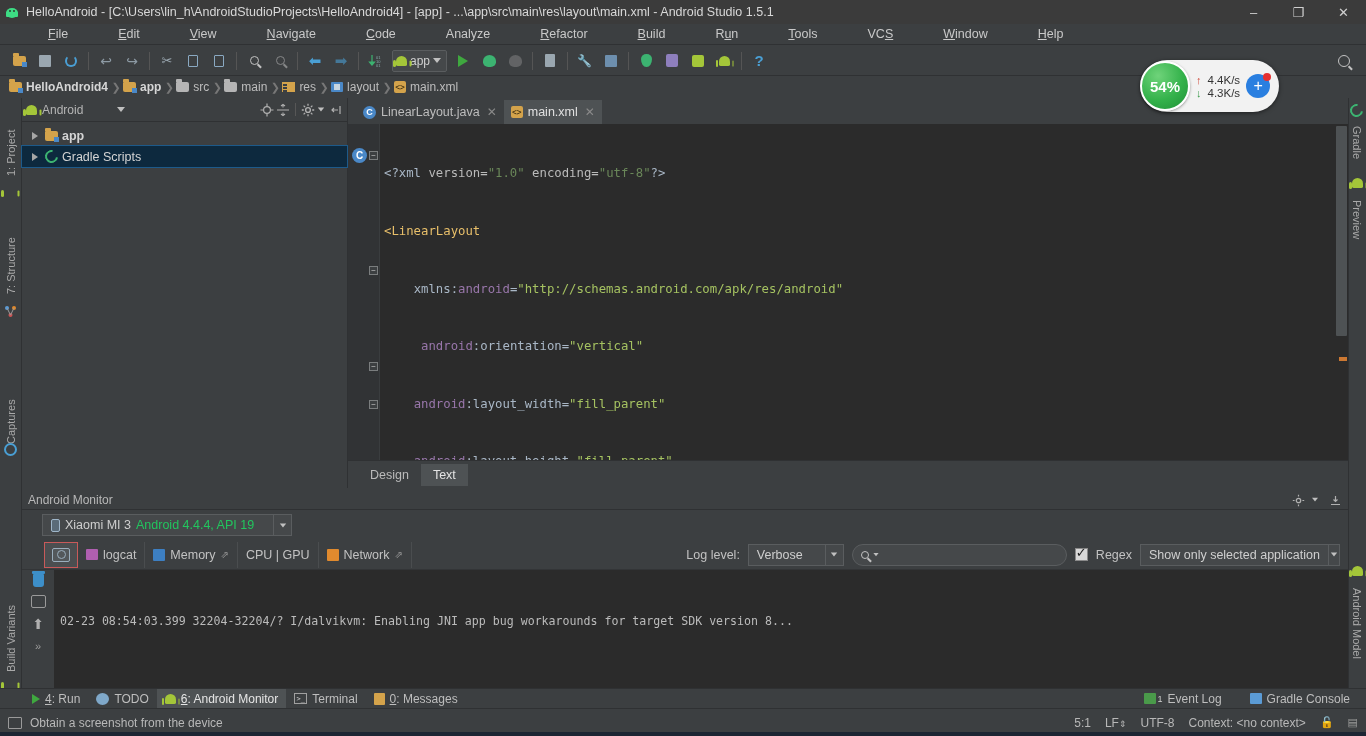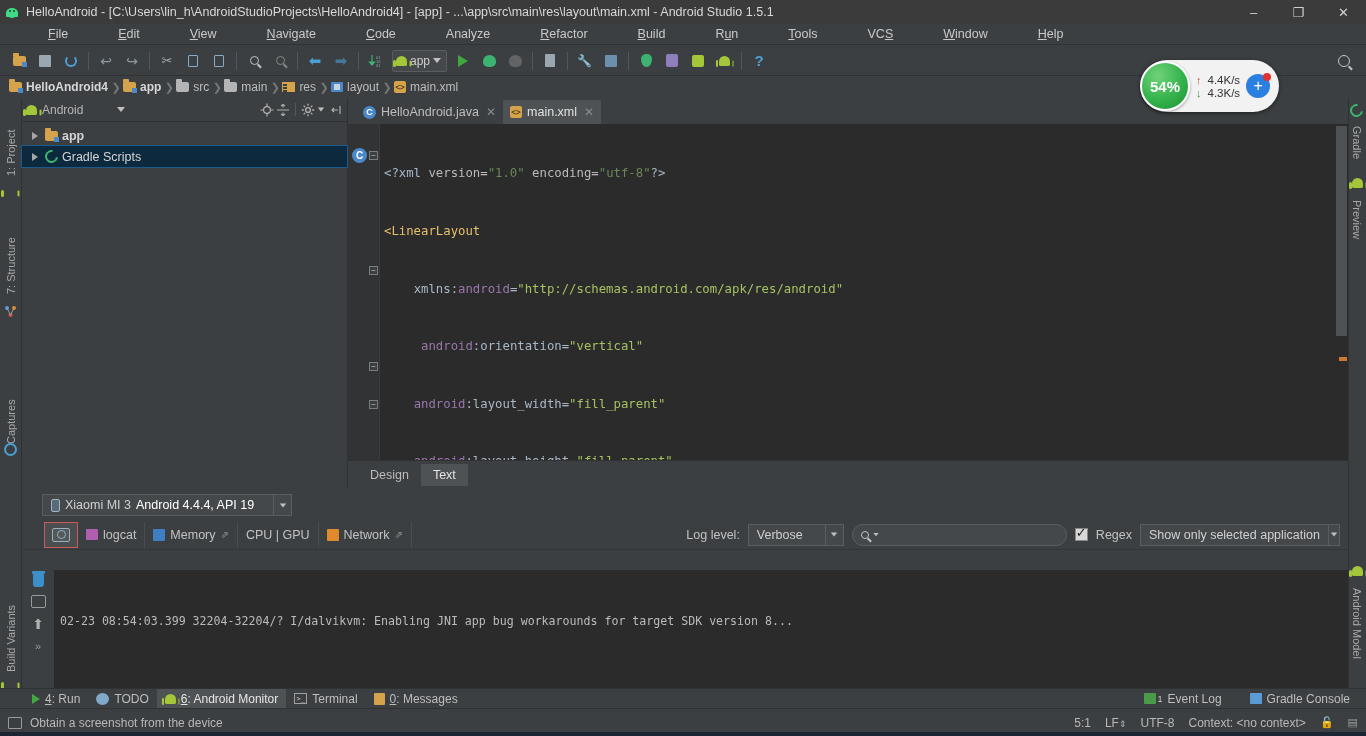--- a/index.html
+++ b/index.html
@@ -211,21 +211,21 @@
   .mon-devrow { height: 30px; display: flex; align-items: center; padding-left: 20px; gap: 6px; text-align: right; }
   .combo {
     height: 22px; border: 1px solid #5a5d5f; background: #45484a;
     display: flex; align-items: center; font-size: 12.5px; color: #cfcfcf;
   }
   .combo .cbody { padding: 0 8px; display: flex; align-items: center; gap: 5px; white-space: nowrap; }
   .combo .cbtn {
     width: 18px; height: 20px; border-left: 1px solid #5a5d5f;
     display: flex; align-items: center; justify-content: center;
   }
-  .dim { color: #ffffff; }
+  .dim { color: #22c55e; }
   .bld { font-weight: bold; color: #e0e0e0; }
 
   .mon-tabrow {
     height: 30px; display: flex; align-items: center; padding-left: 22px;
     border-bottom: 1px solid #333537;
   }
   .mtab {
     height: 26px; padding: 0 8px; display: flex; align-items: center; gap: 5px;
     font-size: 12.5px; color: #c2c2c2; border-right: 1px solid #4a4d4f;
   }
@@ -696,21 +696,21 @@
         <span class="ic gradle-ic"></span>
         <span class="tree-label">Gradle Scripts</span>
       </div>
     </div>
   </div>
 
   <div class="editorwrap">
     <div class="edtabs">
       <div class="edtab">
         <span class="ic java-ic">C</span>
-        <span>HelloAndroid.java</span>
+        <span>LinearLayout.java</span>
         <span class="x">✕</span>
       </div>
       <div class="edtab active">
         <span class="ic xml-ic">&lt;&gt;</span>
         <span>main.xml</span>
         <span class="x">✕</span>
       </div>
     </div>
 
     <div class="gutter">
@@ -763,20 +763,37 @@
     <div class="rtab" style="top:98px;height:56px;">
       <span>Preview</span>
     </div>
     <span class="ic droid sm" style="position:absolute;right:3px;top:468px;"></span>
     <div class="rtab" style="top:486px;height:92px;">
       <span>Android Model</span>
     </div>
   </div>
 
   <div class="monitor">
+    <div class="mon-header">
+      <span class="mon-title">Android Monitor</span>
+      <span class="mon-hicons">
+        <span class="ic" style="width:13px;height:13px;">
+          <svg width="13" height="13" viewBox="0 0 13 13">
+              <circle cx="6.5" cy="6.5" r="2.2" stroke="#b0b0b0" fill="none" stroke-width="1.3"></circle>
+              <path d="M6.5 0.8 v1.8 M6.5 10.4 v1.8 M0.8 6.5 h1.8 M10.4 6.5 h1.8" stroke="#b0b0b0" stroke-width="1.2"></path>
+            </svg>
+        </span>
+        <span class="caret-dn" style="transform:scale(.75)"></span>
+        <span class="ic" style="width:13px;height:13px;margin-left:4px;">
+          <svg width="13" height="13" viewBox="0 0 13 13">
+              <path d="M2 10.5 h9 M6.5 2 v5.5 M4.5 5.5 l2 2 l2 -2" stroke="#b0b0b0" fill="none" stroke-width="1.2"></path>
+            </svg>
+        </span>
+      </span>
+    </div>
 
     <div class="mon-devrow">
       <div class="combo" style="width:250px">
         <span class="cbody" style="flex:1">
           <span class="ic phone-ic"></span>
           <span>Xiaomi MI 3</span>
           <span class="dim">Android 4.4.4, API 19</span>
         </span>
         <span class="cbtn">
             <span class="caret-dn" style="transform:scale(.8)"></span>

